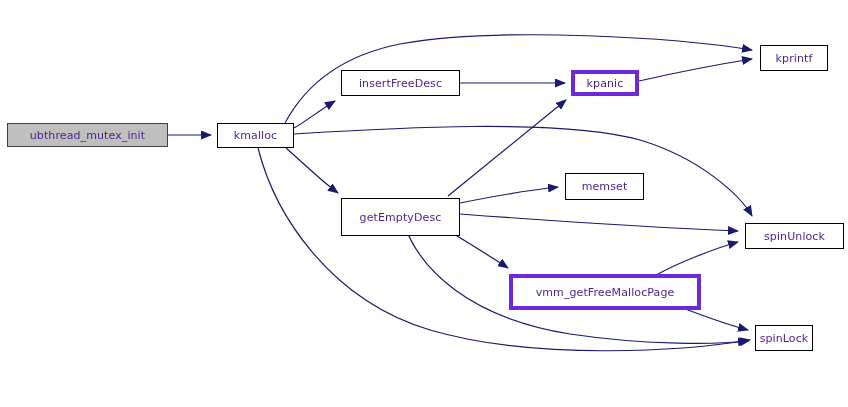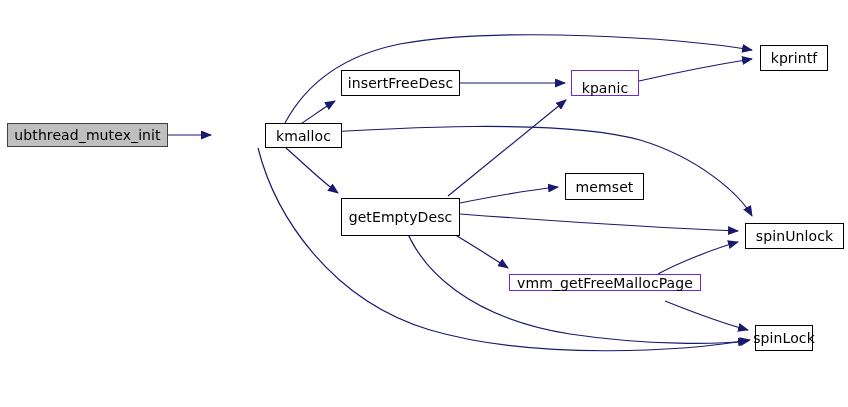--- a/index.html
+++ b/index.html
@@ -28,33 +28,32 @@
     height: 407px;
   }
   .node {
     position: absolute;
     box-sizing: border-box;
     display: flex;
     align-items: center;
     justify-content: center;
     background: #ffffff;
     border: 1px solid #000000;
-    color: #000000;
-    font-size: 14px;
+    color: #4c1d95;
+    font-size: 11px;
     line-height: 1;
     white-space: nowrap;
     letter-spacing: 0.1px;
   }
   .node.current {
     background: #bfbfbf;
     border: 1px solid #404040;
   }
   .node.highlight {
-    border: 1px solid #6d28d9;
-    align-items: flex-end;
+    border: 4px solid #6d28d9;
   }
   .node-label {
     display: block;
     pointer-events: none;
   }
 </style>
 </head>
 <body>
 
 <div id="graph-root">
@@ -96,21 +95,21 @@
       <path d="M658,274 C680,262 716,248 738,242"></path>
 
       <path d="M665,301 C690,311 725,324 748,330"></path>
     </g>
   </svg>
 
   <div class="node current" style="left:7px; top:123px; width:161px; height:24px;">
     <span class="node-label">ubthread_mutex_init</span>
   </div>
 
-  <div class="node" style="left:217px; top:123px; width:77px; height:25px;margin-left:48px;">
+  <div class="node" style="left:217px; top:123px; width:77px; height:25px;">
     <span class="node-label">kmalloc</span>
   </div>
 
   <div class="node" style="left:341px; top:70px; width:119px; height:26px;">
     <span class="node-label">insertFreeDesc</span>
   </div>
 
   <div class="node highlight" style="left:571px; top:70px; width:68px; height:26px;">
     <span class="node-label">kpanic</span>
   </div>
@@ -124,21 +123,21 @@
   </div>
 
   <div class="node" style="left:341px; top:198px; width:119px; height:38px;">
     <span class="node-label">getEmptyDesc</span>
   </div>
 
   <div class="node" style="left:745px; top:223px; width:99px; height:26px;">
     <span class="node-label">spinUnlock</span>
   </div>
 
-  <div class="node highlight" style="left:509px; top:274px; width:192px; height:17px;">
+  <div class="node highlight" style="left:509px; top:274px; width:192px; height:36px;">
     <span class="node-label">vmm_getFreeMallocPage</span>
   </div>
 
   <div class="node" style="left:755px; top:325px; width:58px; height:26px;">
     <span class="node-label">spinLock</span>
   </div>
 
 </div>
 
 </body></html>

